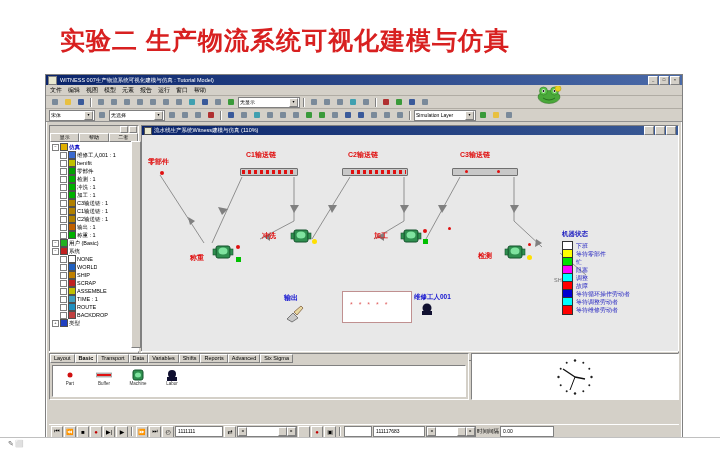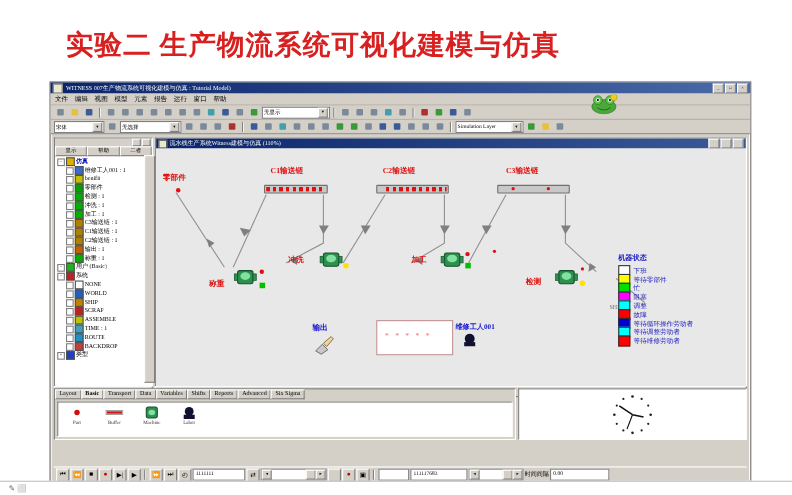--- a/index.html
+++ b/index.html
@@ -1,21 +1,21 @@
 <!DOCTYPE html>
 <html><head>
 <meta charset="utf-8">
 <style>
   html,body{margin:0;padding:0;}
   body{
     width:720px;height:450px;overflow:hidden;background:#ffffff;
     font-family:"Liberation Sans","DejaVu Sans",sans-serif;
     -webkit-font-smoothing:none;
   }
-  #root{position:relative;width:704px;height:450px;font-family:Liberation Serif, serif;}
+  #root{position:relative;width:704px;height:450px;}
 
   
   .slide-title{
     position:absolute;left:60px;top:24px;
     font-size:25px;font-weight:bold;color:#d82020;
     letter-spacing:1px;white-space:nowrap;
   }
 
   
   .app-window{

